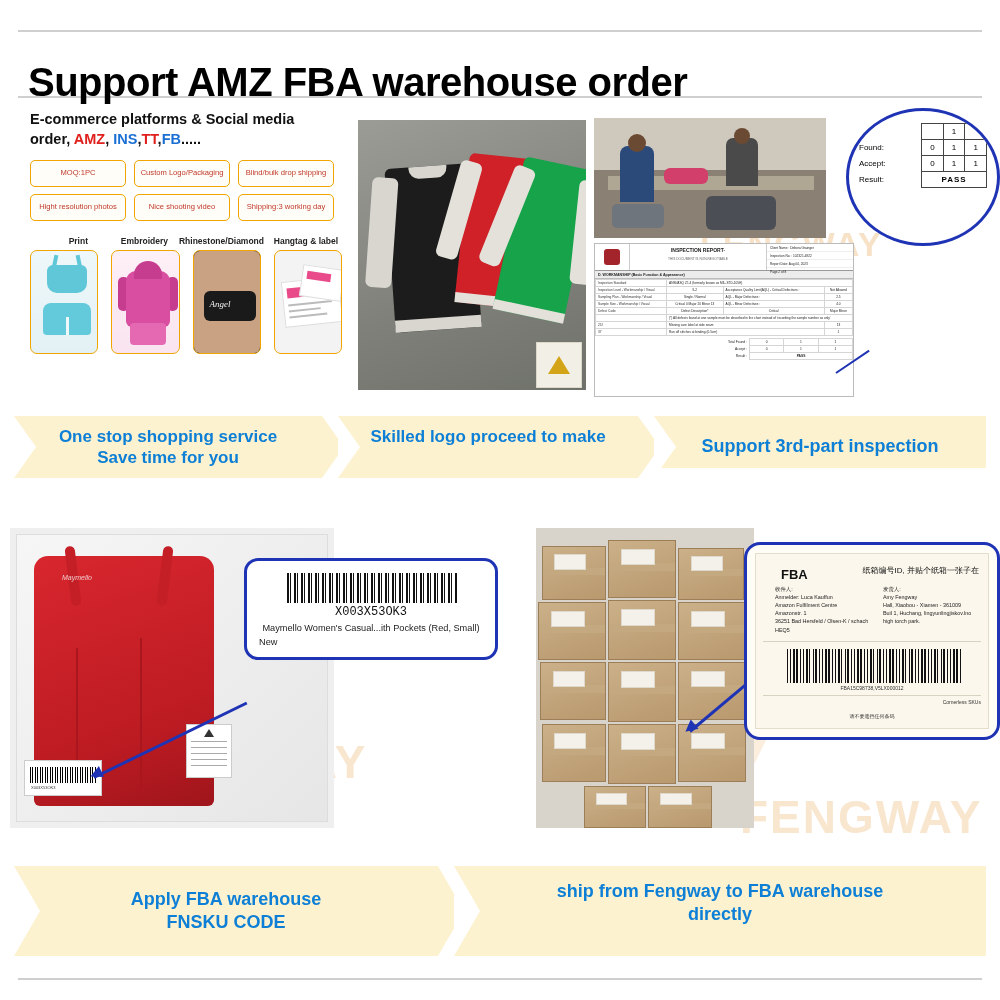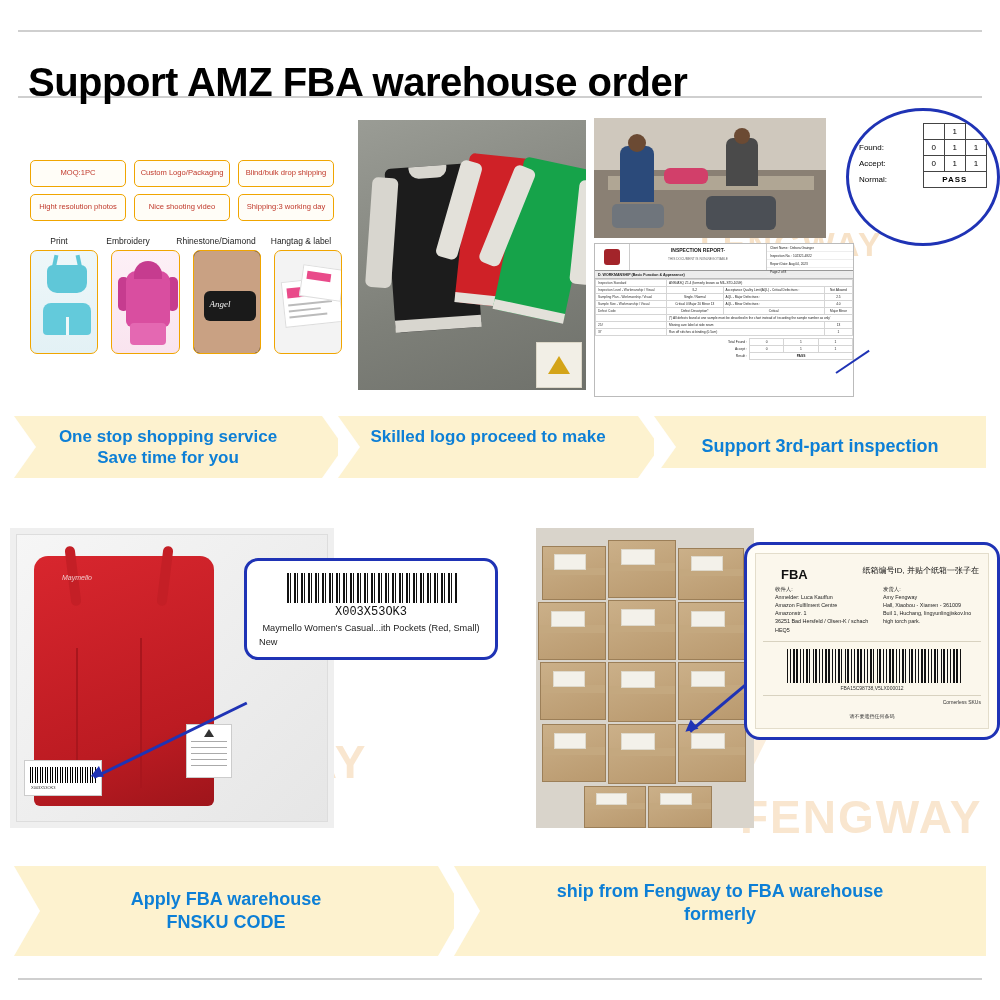--- a/index.html
+++ b/index.html
@@ -105,21 +105,22 @@
 
   .cat-labels {
     position: absolute;
     left: 12px; top: 132px;
     width: 308px;
     display: flex;
   }
   .cat-labels span {
     font-size: 8.5px;
     color: #222;
-    text-align: center;
+    text-align: right;
+    font-weight: bold;
   }
   .cat-labels span:nth-child(1) { width: 58px; }
   .cat-labels span:nth-child(2) { width: 80px; }
   .cat-labels span:nth-child(3) { width: 96px; }
   .cat-labels span:nth-child(4) { width: 74px; }
 
   .thumb-row {
     position: absolute;
     left: 12px; top: 146px;
     width: 312px;
@@ -482,20 +483,24 @@
 <div class="watermark wm6">▼</div>
 <div class="watermark wm5">FENGWAY</div>
 
 <div class="rule" id="rule-top"></div>
 <div id="title-bar">
   <div class="title-text">Support AMZ FBA  warehouse order</div>
 </div>
 <div class="rule" id="rule-mid"></div>
 
 <div id="ecom-block">
+  <div id="ecom-heading">
+    <span>E-commerce platforms &amp; Social media</span><br>
+    <span>order, </span><span class="hl-amz">AMZ</span><span>, </span><span class="hl-ins">INS</span><span>,</span><span class="hl-tt">TT</span><span>,</span><span class="hl-fb">FB</span><span>.....</span>
+  </div>
 
   <div class="pill-grid">
     <div class="pill">MOQ:1PC</div>
     <div class="pill">Custom Logo/Packaging</div>
     <div class="pill">Blind/bulk drop shipping</div>
     <div class="pill">Hight resolution photos</div>
     <div class="pill">Nice  shooting video</div>
     <div class="pill">Shipping:3 working day</div>
   </div>
 
@@ -677,21 +682,21 @@
       <td>1</td>
       <td>1</td>
     </tr>
     <tr>
       <td class="lab">Accept:</td>
       <td>0</td>
       <td>1</td>
       <td>1</td>
     </tr>
     <tr>
-      <td class="lab">Normal:</td>
+      <td class="lab">Result:</td>
       <td class="pass" colspan="3">PASS</td>
     </tr>
   </tbody>
     </table>
 </div>
 
 <div class="banner" id="banner-1">
   <div class="chev-left"></div>
   <div class="chev-right"></div>
   <div class="txt">
@@ -835,17 +840,17 @@
   <div class="chev-right"></div>
   <div class="txt">
     <div>Apply FBA warehouse</div>
     <div>FNSKU CODE</div>
   </div>
 </div>
 <div class="banner banner2" id="banner-5">
   <div class="chev-left"></div>
   <div class="txt">
     <div>ship from Fengway to FBA warehouse</div>
-    <div>formerly</div>
+    <div>directly</div>
   </div>
 </div>
 
 <div class="rule" id="rule-bottom"></div>
 
 </body></html>

